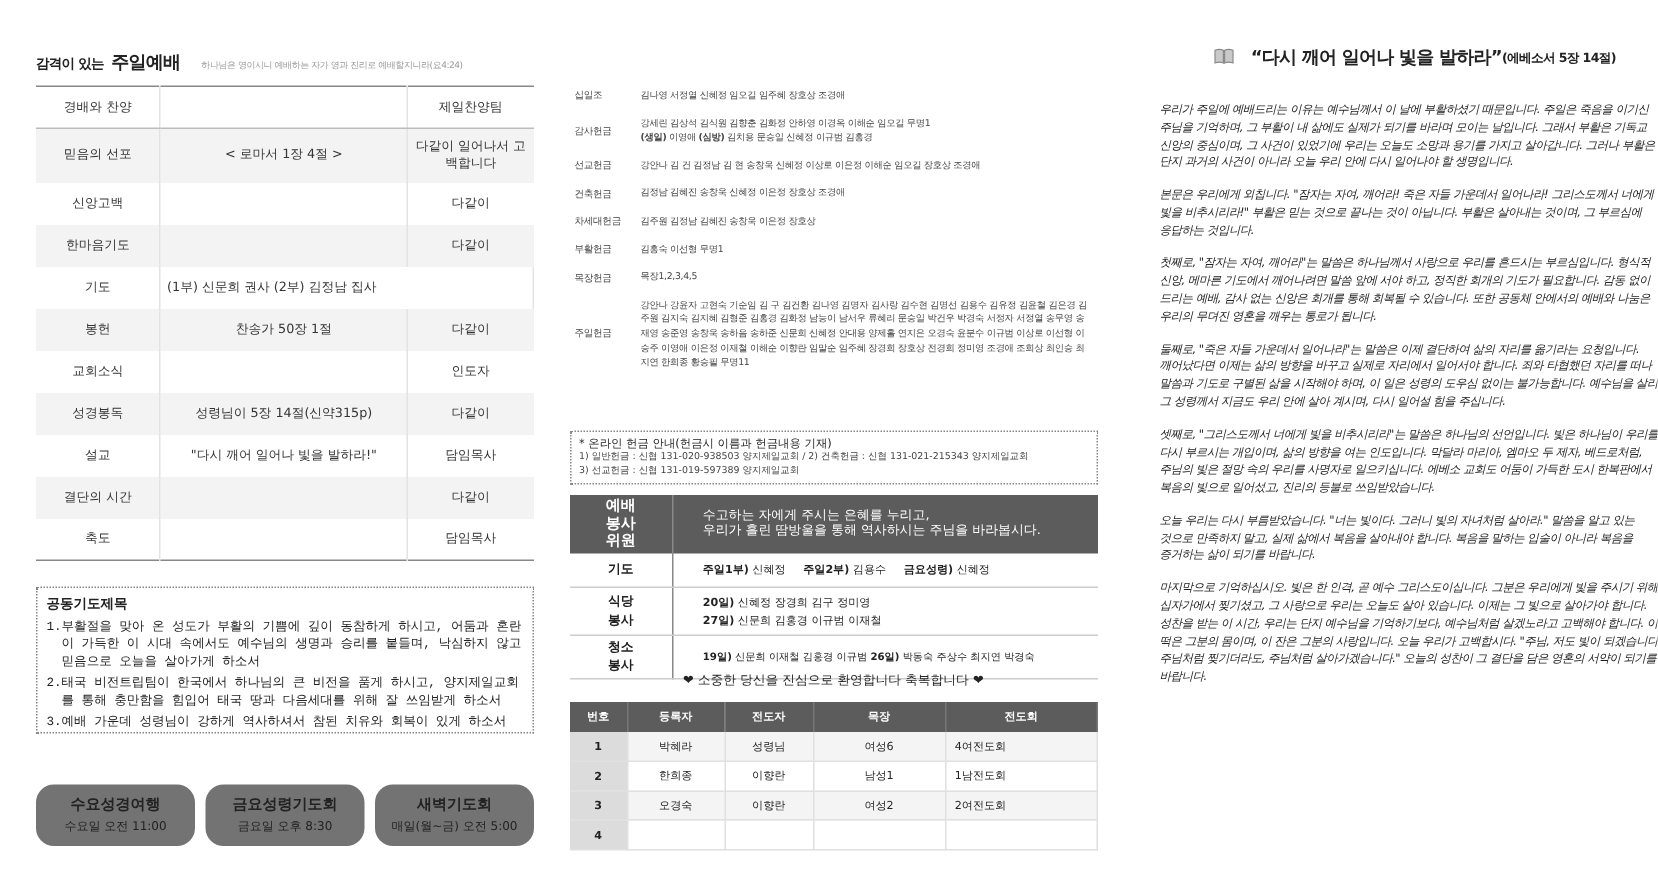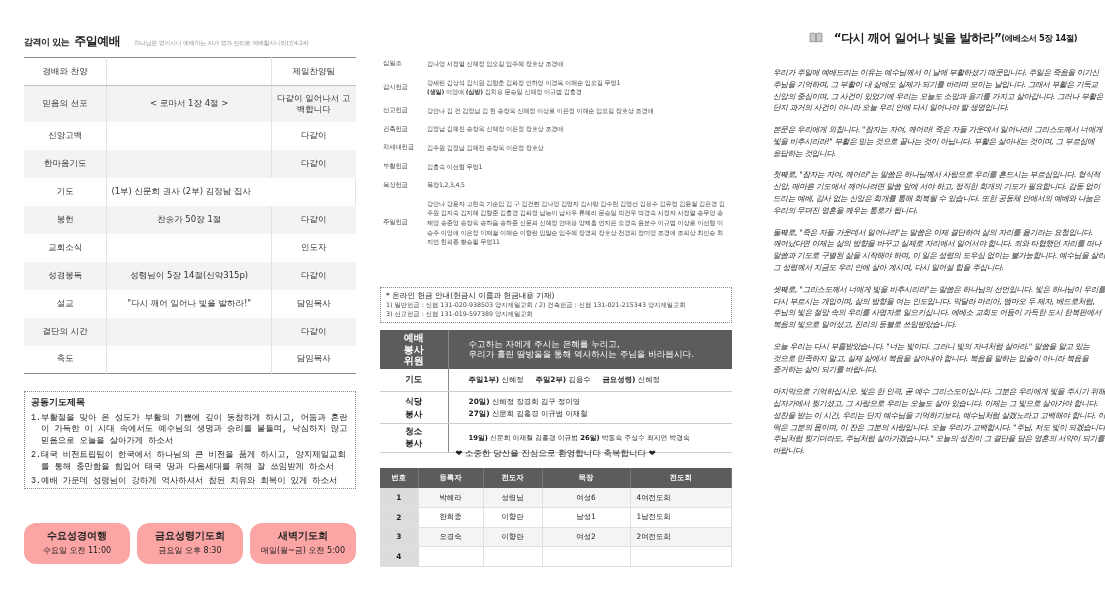--- a/index.html
+++ b/index.html
@@ -29,21 +29,21 @@
   .worship-table tr.first td { border-bottom: 1px solid #bdbdbd; }
   .worship-table tr.tall td { height: 36px; line-height: 1.25; }
   .worship-table td.left { text-align: left; }
 
   .prayer-box { position: absolute; top: 391px; left: 0; width: 332px; height: 98px; border: 1.5px dotted #888; padding: 5px 6px; font-size: 8.4px; line-height: 1.35; font-family: Liberation Mono, monospace; }
   .prayer-box .ttl { font-weight: bold; font-size: 9px; margin-bottom: 4px; }
   .prayer-box .item { display: flex; margin-bottom: 3px; }
   .prayer-box .item .n { width: 10px; flex: none; }
 
   .meetings { position: absolute; top: 523px; left: 0; width: 332px; display: flex; justify-content: space-between; }
-  .meet { width: 106px; height: 41px; border-radius: 12px; background: #fca5a5; text-align: center; padding-top: 6px; }
+  .meet { width: 106px; height: 41px; border-radius: 12px; background: #737373; text-align: center; padding-top: 6px; }
   .meet .mt { font-weight: bold; font-size: 10px; }
   .meet .ms { font-size: 8px; margin-top: 2px; }
 
   
   .offer-list { position: absolute; top: 59px; left: 0; width: 345px; font-size: 6.2px; color: #444; }
   .offer-row { display: flex; align-items: center; margin-bottom: 9px; letter-spacing: -0.2px; }
   .offer-row .lbl { width: 44px; flex: none; text-align: left; font-size: 6.4px; }
   .offer-row .val { flex: 1; line-height: 1.55; }
   .offer-row .val b { font-weight: bold; }
 

